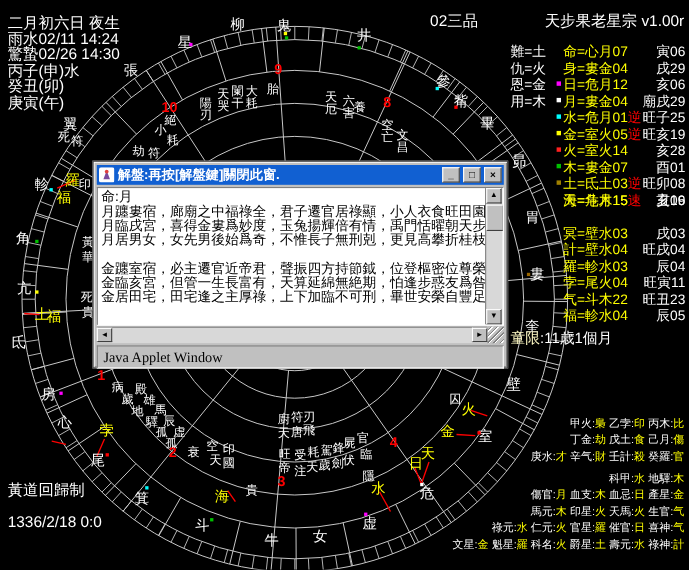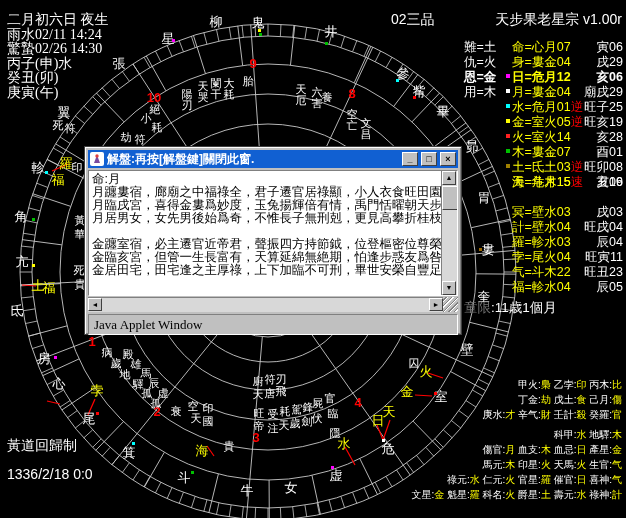--- a/index.html
+++ b/index.html
@@ -1,34 +1,34 @@
 <!DOCTYPE html>
 <html><head>
 <meta charset="utf-8">
 <style>
   html,body{margin:0;padding:0;background:#000;}
   #screen{position:relative;width:626px;height:518px;background:#000;overflow:hidden;
           font-family:"Liberation Sans",sans-serif;color:#fff;}
   #wheel-svg{position:absolute;left:0;top:0;z-index:1;}
   .abs{position:absolute;white-space:nowrap;}
   
-  #tl-block{left:7px;top:13px;font-size:14px;line-height:14.5px;z-index:3;font-family:Liberation Serif, serif;}
+  #tl-block{left:7px;top:13px;font-size:14px;line-height:14.5px;z-index:3;}
   #grade{left:391px;top:11px;font-size:14px;z-index:3;}
   #app-title{right:4px;top:11px;font-size:14px;z-index:3;}
   #bl-system{left:7px;top:437px;font-size:14px;z-index:3;}
   #bl-block{left:7px;top:467px;font-size:14px;line-height:15px;z-index:3;}
   
   .plrow{position:absolute;left:464px;width:159px;height:15px;font-size:12.5px;z-index:3;}
   .plrow .pfx{position:absolute;left:0;color:#fff;}
   .plrow .pdot{position:absolute;left:42px;top:5px;width:4px;height:4px;}
   .plrow .lbl{position:absolute;left:48px;color:#ffff00;}
   .plrow .rgt{position:absolute;right:0;color:#fff;}
   .flag{color:#ff0000;}
   #child-limit{position:absolute;left:464px;top:299px;font-size:13.5px;z-index:3;}
-  #child-limit .g{color:#737373;}
+  #child-limit .g{color:#fef9c3;}
   
   .frline{position:absolute;right:4px;font-size:10px;z-index:3;white-space:nowrap;}
   .frline .w{color:#fff;} .frline .y{color:#ffff00;}
   
   .wl{position:absolute;transform:translate(-50%,-50%);white-space:nowrap;z-index:2;}
   .c-m{color:#fff;font-size:13px;}
   .c-h{color:#ff0000;font-size:13px;font-weight:bold;}
   .c-p{color:#ffff00;font-size:13px;}
   .c-s{color:#fff;font-size:11px;}
   .c-sv{color:#fff;font-size:11px;width:12px;line-height:11px;white-space:normal;
@@ -266,21 +266,21 @@
       <div class="plrow" style="top: 39px;">
         <span class="pfx">難=土</span>
         <span class="lbl">命=心月07</span>
         <span class="rgt">寅06</span>
       </div>
       <div class="plrow" style="top: 54px;">
         <span class="pfx">仇=火</span>
         <span class="lbl">身=婁金04</span>
         <span class="rgt">戌29</span>
       </div>
-      <div class="plrow" style="top: 69px; font-weight: bold;">
+      <div class="plrow" style="top: 69px;">
         <span class="pfx">恩=金</span>
         <span class="pdot" style="background: rgb(255, 0, 255);"></span>
         <span class="lbl">日=危月12</span>
         <span class="rgt">亥06</span>
       </div>
       <div class="plrow" style="top: 84px;">
         <span class="pfx">用=木</span>
         <span class="pdot" style="background: rgb(255, 255, 255);"></span>
         <span class="lbl">月=婁金04</span>
         <span class="rgt">廟戌29</span>

